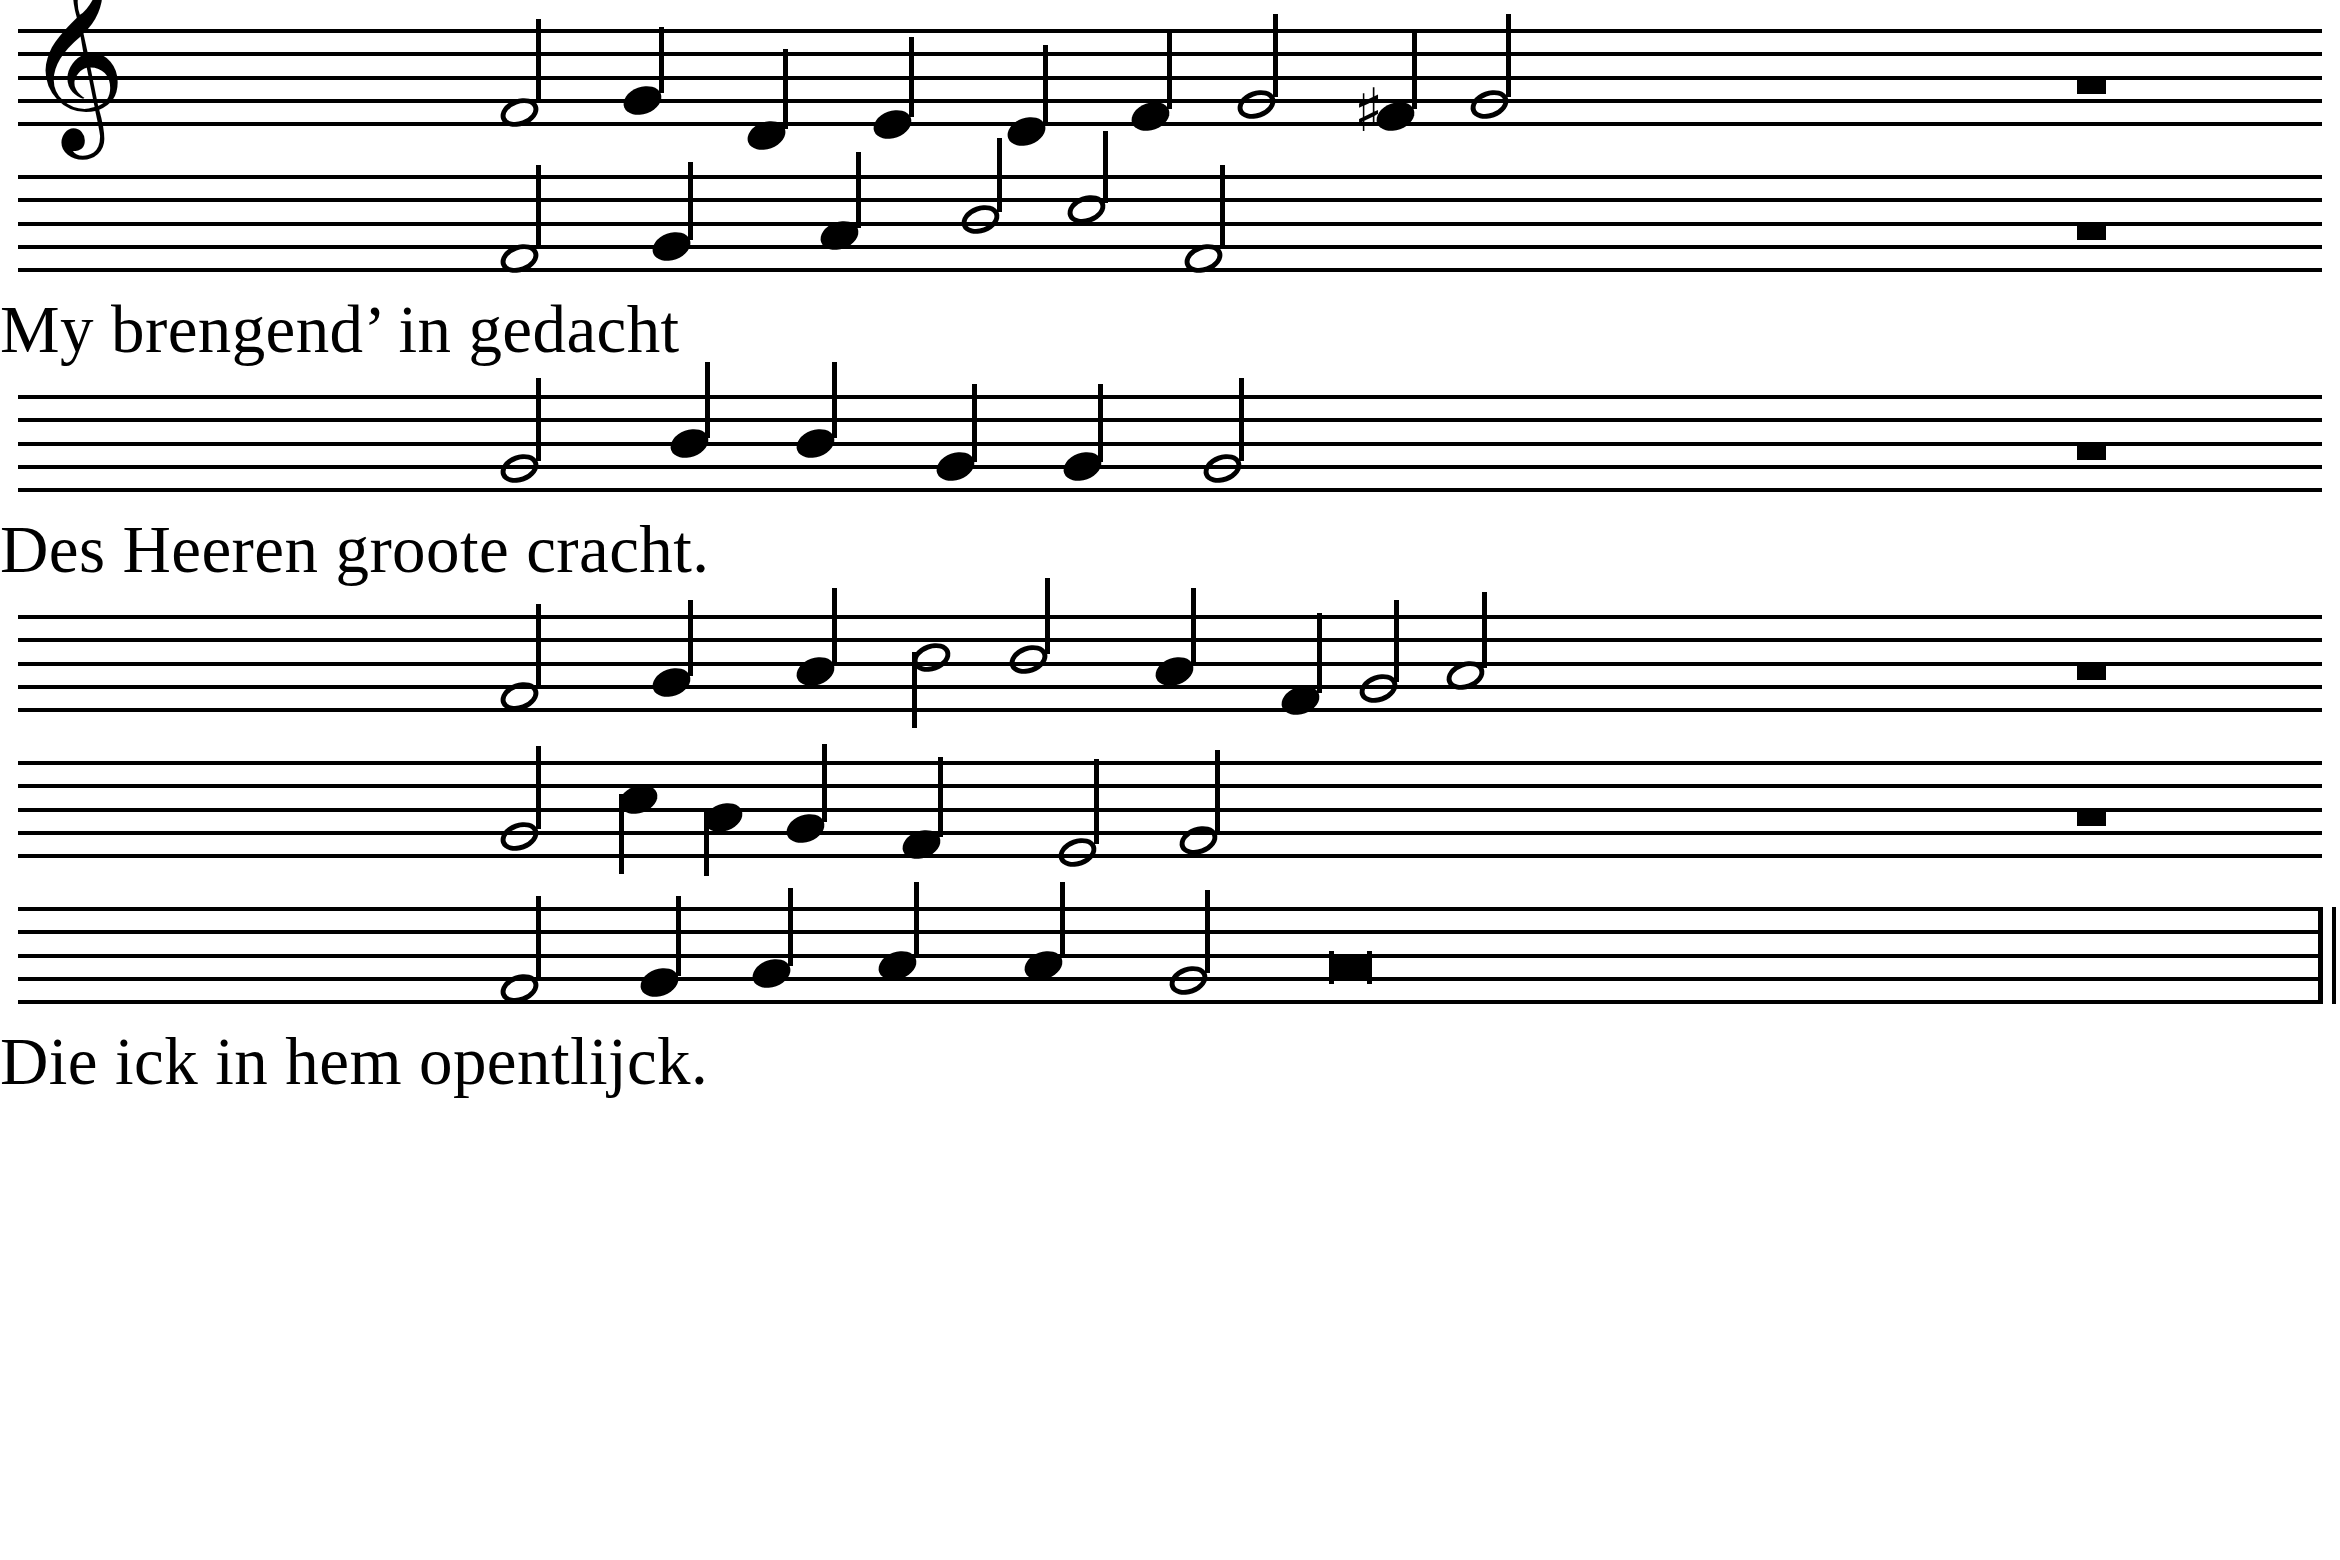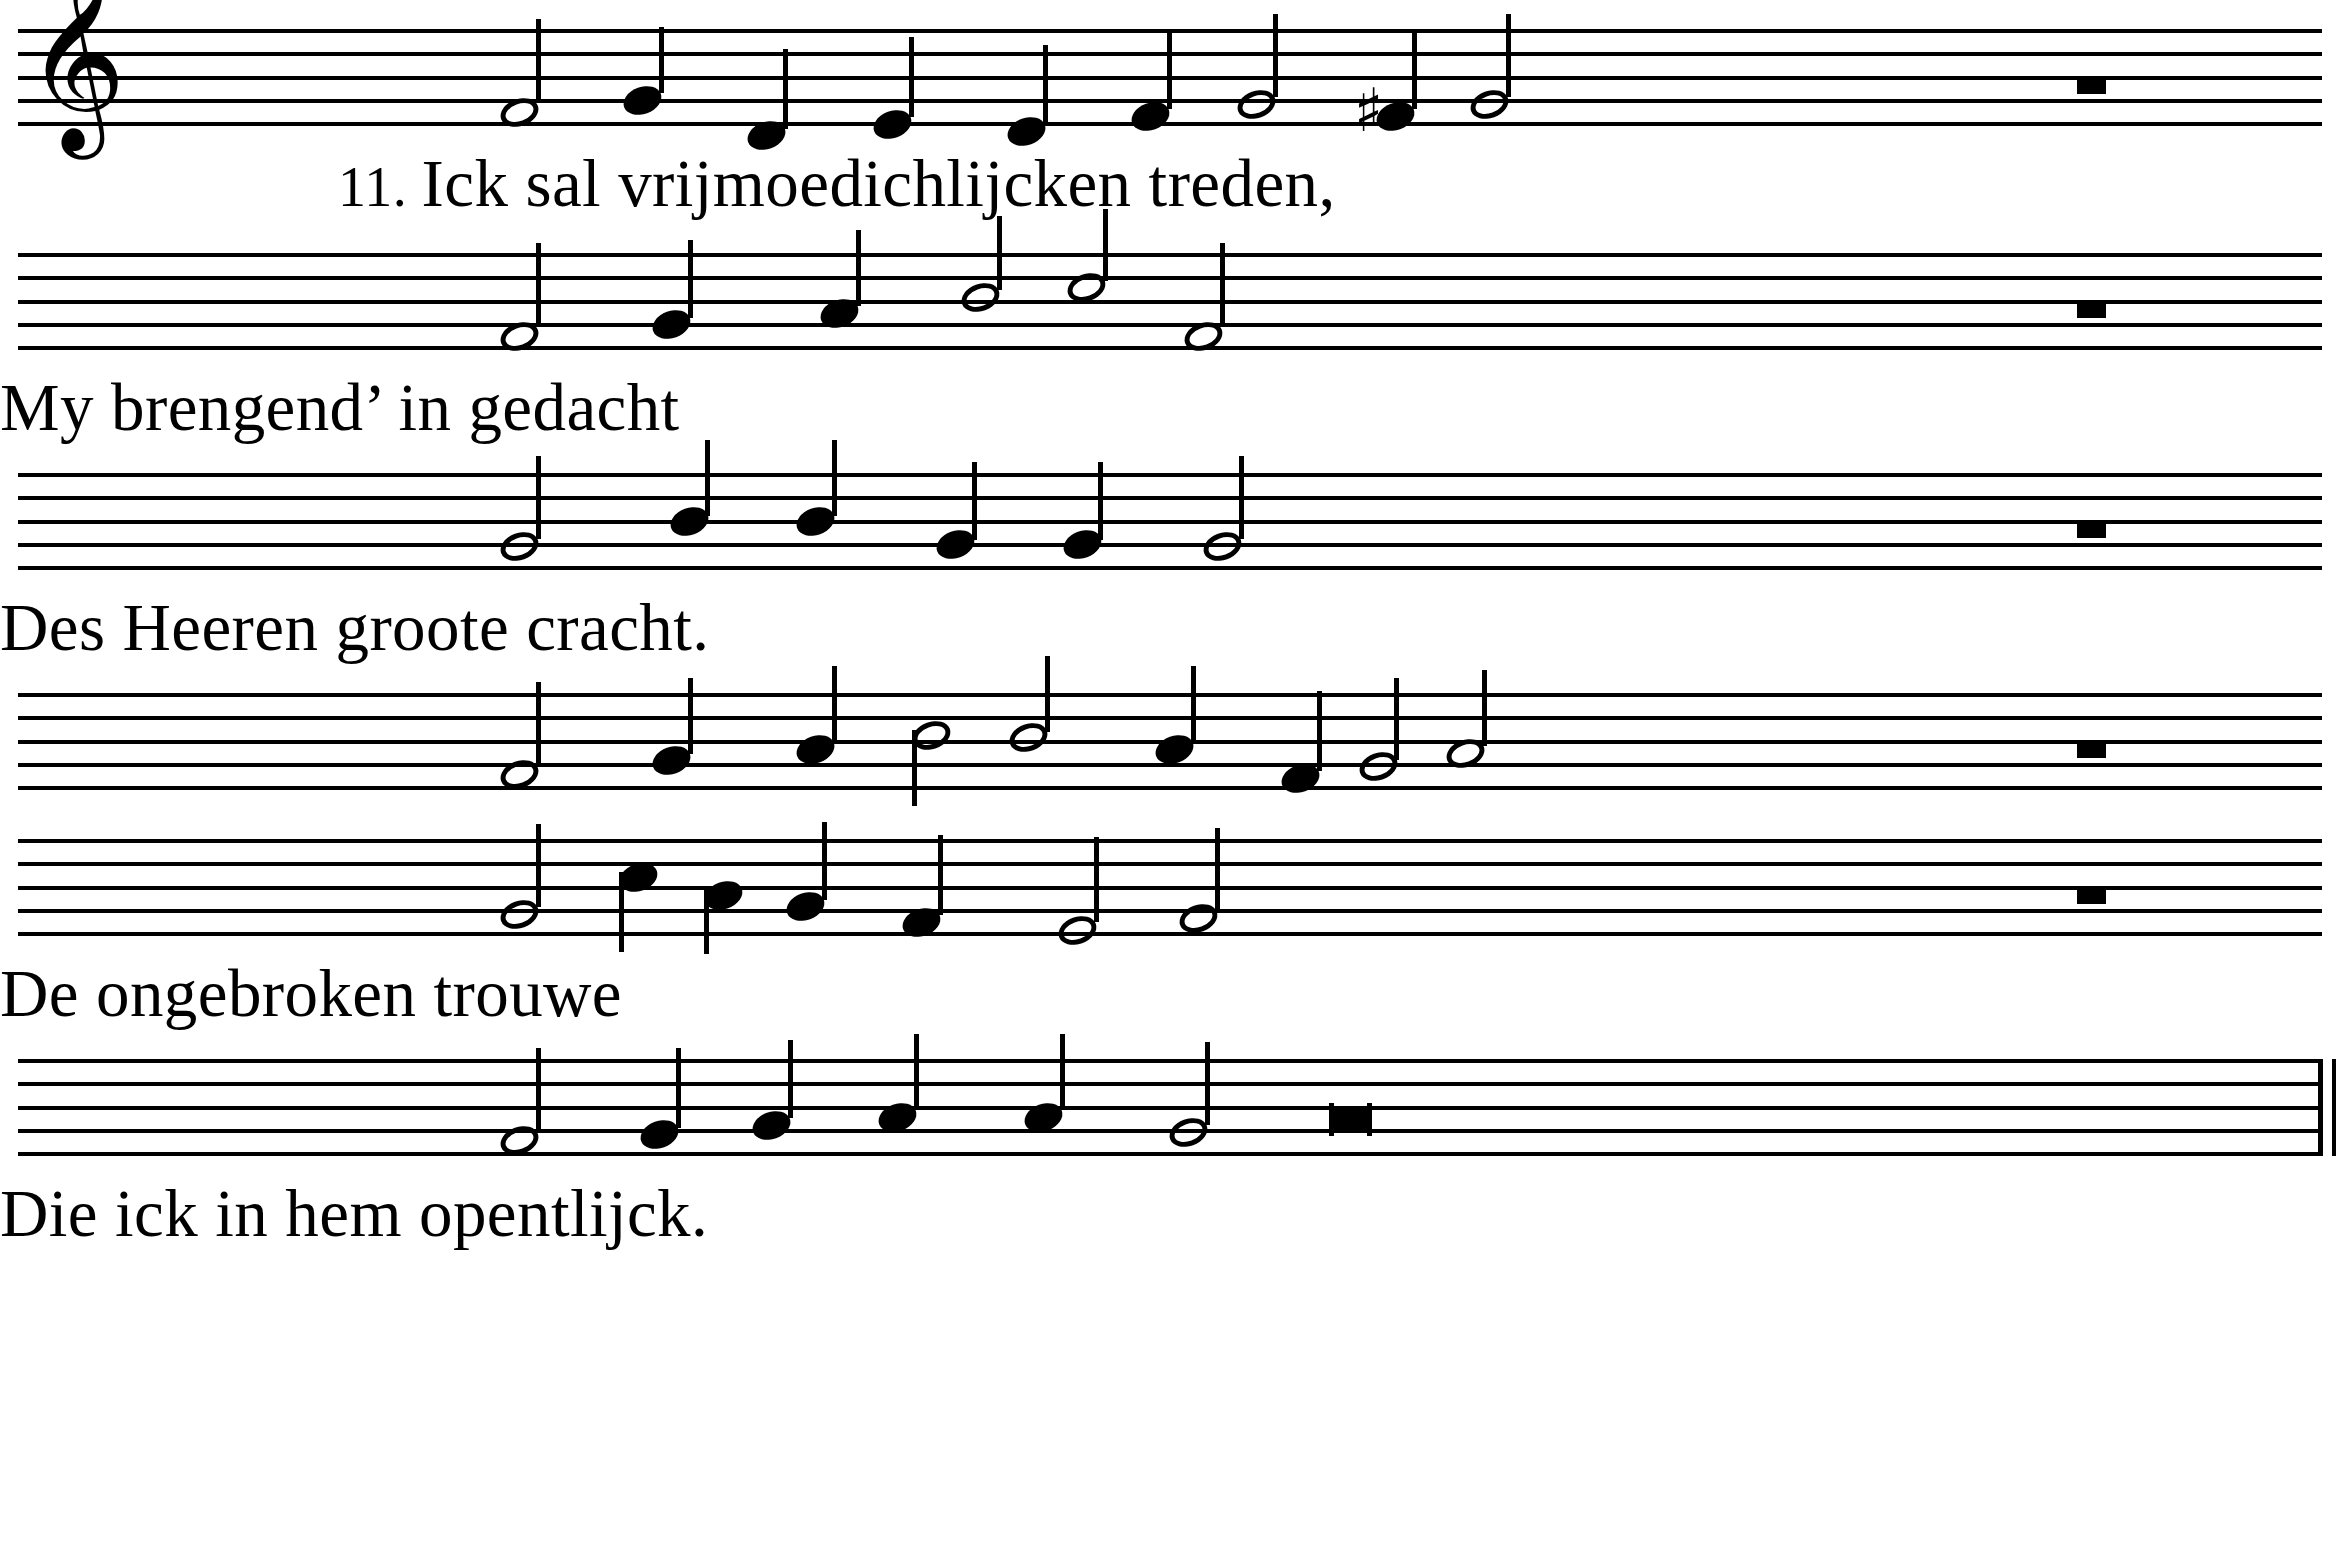--- a/index.html
+++ b/index.html
@@ -179,21 +179,20 @@
 
       <span class="accidental" style="left:1354px; top:80px;">♯</span>
       <span class="note filled" style="left:1376px; top:103px;"></span>
       <span class="stem" style="left:1412px; top:29px; height:80px;"></span>
 
       <span class="note open" style="left:1470px; top:91px;"></span>
       <span class="stem" style="left:1506px; top:13.6px; height:83px;"></span>
 
       <span class="rest" style="left:2077px; top:80px;"></span>
     </div>
-    <div class="lyric first"><span class="verse-num">11. </span><span>Ick sal vrijmoedichlijcken treden,</span></div>
   </div>
 
   <div class="system">
     <div class="staff">
       <div class="lines">
           <i></i>
           <i></i>
           <i></i>
           <i></i>
           <i></i>
@@ -322,21 +321,20 @@
       <span class="stem" style="left:938px; top:25px; height:80px;"></span>
 
       <span class="note open" style="left:1058px; top:107px;"></span>
       <span class="stem" style="left:1094px; top:27px; height:85px;"></span>
 
       <span class="note open" style="left:1179px; top:95px;"></span>
       <span class="stem" style="left:1215px; top:17.5px; height:83px;"></span>
 
       <span class="rest" style="left:2077px; top:80px;"></span>
     </div>
-    <div class="lyric">De ongebroken trouwe</div>
   </div>
 
   <div class="system">
     <div class="staff">
       <div class="lines">
           <i></i>
           <i></i>
           <i></i>
           <i></i>
           <i></i>

